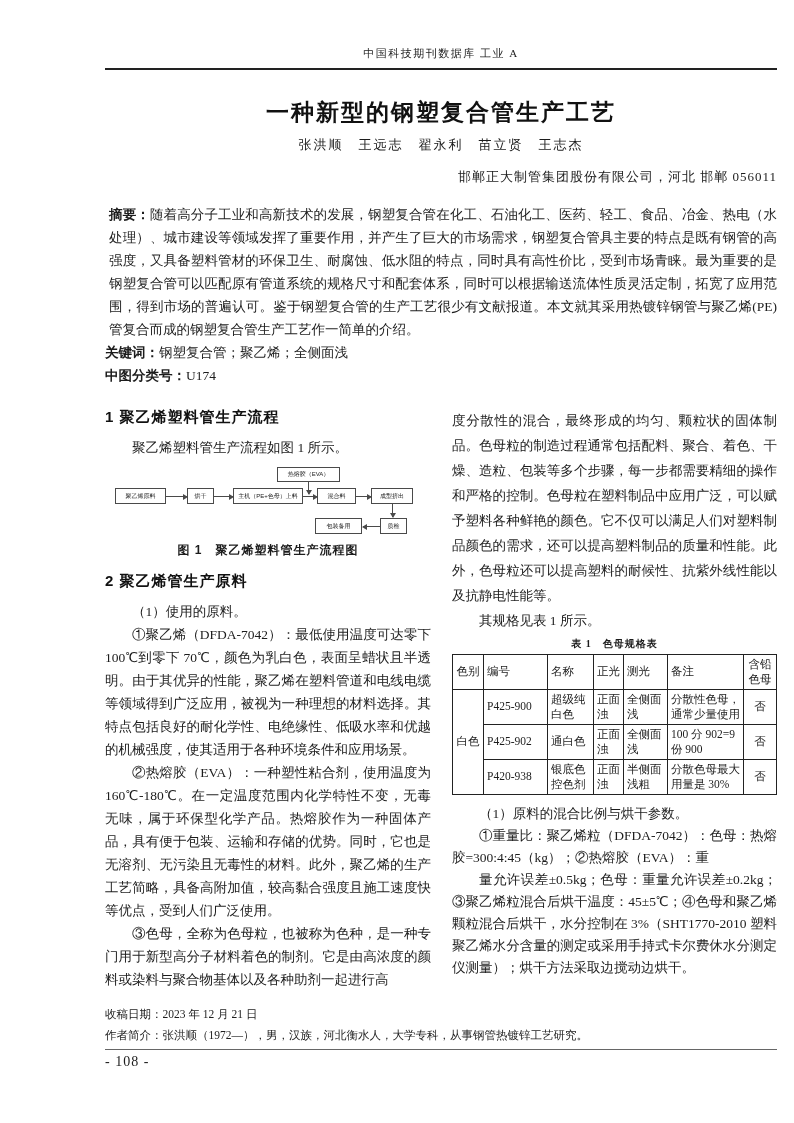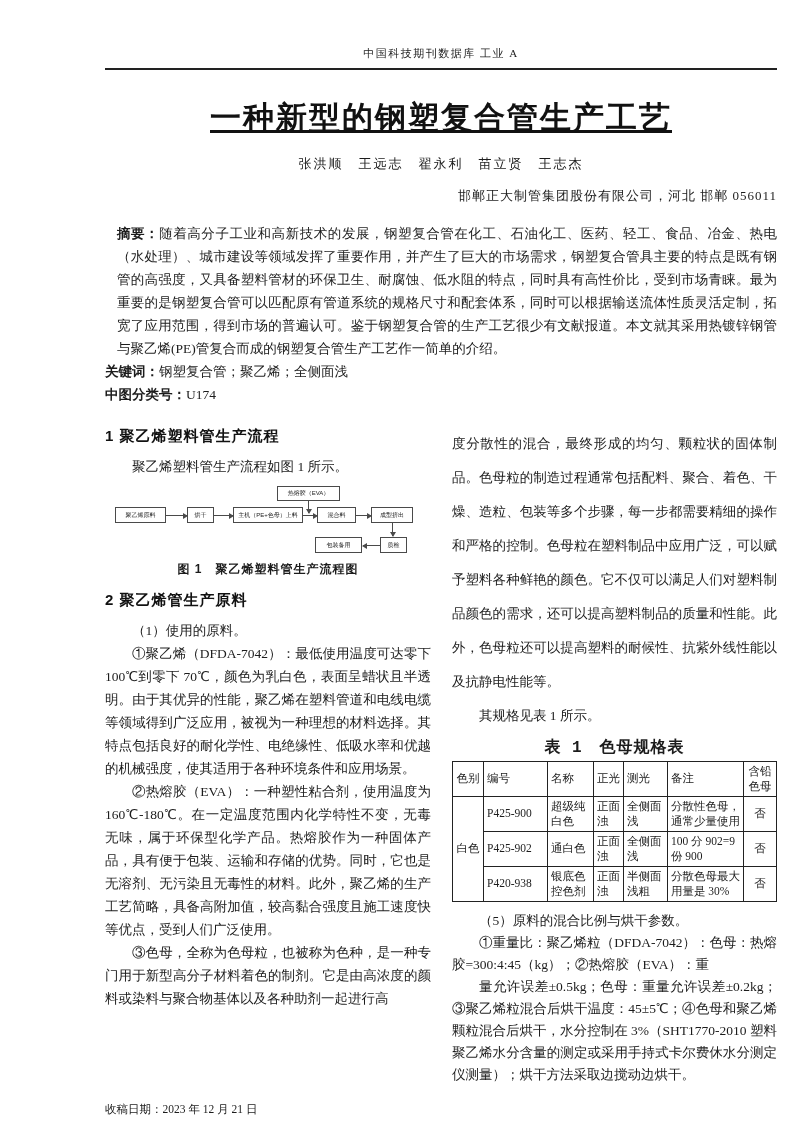--- a/index.html
+++ b/index.html
@@ -7,40 +7,40 @@
     width:794px; height:1123px; background:#ffffff; margin:0 auto;
     position:relative; overflow:hidden; color:#1c1c1c;
     font-family:"Liberation Serif", serif;
     padding-left:44px;
   }
   .inner { padding:0 61px; }
 
   .masthead { padding-top:46px; text-align:center; font-size:11px; letter-spacing:1.5px; color:#222; }
   .masthead-rule { border:none; border-top:2px solid #222; margin:7px 0 0 0; }
 
-  .title { margin:27px 0 16px 0; text-align:center; font-size:31px; font-weight:bold;
-           font-family:"Liberation Sans", sans-serif; letter-spacing:2px; color:#111;text-decoration:underline; }
+  .title { margin:27px 0 8px 0; text-align:center; font-size:23px; font-weight:bold;
+           font-family:"Liberation Sans", sans-serif; letter-spacing:2px; color:#111; }
   .authors { margin-top:8px; text-align:center; font-size:13px; letter-spacing:2px; }
   .affiliation { margin-top:14px; text-align:right; font-size:13px; letter-spacing:1px; }
 
-  .abstract { margin:17px 0 0 12px; font-size:13.5px; line-height:23px; text-align:justify; }
+  .abstract { margin:17px 0 0 4px; font-size:13.5px; line-height:23px; text-align:justify; }
   .meta-line { margin:0; font-size:13.5px; line-height:23px; text-align:justify; }
   .lbl { font-family:"Liberation Sans", sans-serif; font-weight:bold; }
 
   .columns { display:flex; gap:21px; margin-top:21px; }
   .col-left { width:332px; }
   .col-right { width:331px; }
 
   .sec-heading { margin:0 0 9px 0; font-family:"Liberation Sans", sans-serif;
                  font-size:15px; font-weight:bold; letter-spacing:1px; color:#111; }
   .sec-heading.second { margin-top:13px; }
 
   .body-p { margin:0; font-size:13.5px; line-height:23px; text-align:justify; }
   .indent { text-indent:2em; }
-  .loose { line-height:34px; }
+  .loose { line-height:25px; }
   .tight { line-height:22px; }
   .mt8 { margin-top:8px; }
 
   
   .flowchart { position:relative; height:70px; margin:8px 0 0 0;
                font-family:"Liberation Sans", sans-serif; }
   .fbox { position:absolute; border:1px solid #4a4a4a; background:#fff; box-sizing:border-box;
           font-size:6px; line-height:1.15; display:flex; align-items:center; justify-content:center;
           text-align:center; white-space:nowrap; color:#222; }
   .harrow { position:absolute; height:0; border-top:1px solid #4a4a4a; }
@@ -48,22 +48,22 @@
           border-left:5px solid #4a4a4a; border-top:3px solid transparent; border-bottom:3px solid transparent; }
   .harrow.left::after { right:auto; left:-1px; border-left:none;
           border-right:5px solid #4a4a4a; }
   .varrow { position:absolute; width:0; border-left:1px solid #4a4a4a; }
   .varrow::after { content:""; position:absolute; bottom:-1px; left:-3.5px;
           border-top:5px solid #4a4a4a; border-left:3px solid transparent; border-right:3px solid transparent; }
 
   .fig-caption { margin:5px 0 0 0; text-align:center; font-family:"Liberation Sans", sans-serif;
                  font-size:12px; font-weight:bold; letter-spacing:1px; }
 
-  .tbl-caption { margin:4px 0 3px 0; text-align:center; font-family:Liberation Mono, monospace;
-                 font-size:16px; font-weight:bold; letter-spacing:1px; }
+  .tbl-caption { margin:4px 0 3px 0; text-align:center; font-family:Liberation Serif, serif;
+                 font-size:10px; font-weight:bold; letter-spacing:1px; }
   table.spec { width:100%; border-collapse:collapse; table-layout:fixed;
                font-size:11.5px; line-height:1.3; }
   table.spec th, table.spec td { border:1px solid #222; padding:2px 3px;
                font-weight:normal; vertical-align:middle; text-align:left; word-break:break-all; }
   table.spec .ctr { text-align:center; }
 
   .footnote { margin-top:13px; font-size:11.5px; line-height:21px; }
   .foot-rule { border:none; border-top:1px solid #666; margin:3px 0 0 0; }
   .page-number { margin-top:4px; font-size:14px; letter-spacing:1px; }
 </style>
@@ -169,21 +169,21 @@
               <td>P420-938</td>
               <td>银底色控色剂</td>
               <td>正面浊</td>
               <td>半侧面浅粗</td>
               <td>分散色母最大用量是 30%</td>
               <td class="ctr">否</td>
             </tr>
           </tbody>
         </table>
 
-        <p class="body-p tight indent mt8">（5）原料的混合比例与烘干参数。</p>
+        <p class="body-p tight indent mt8">（1）原料的混合比例与烘干参数。</p>
         <p class="body-p tight indent">①重量比：聚乙烯粒（DFDA-7042）：色母：热熔胶=300:4:45（kg）；②热熔胶（EVA）：重</p>
         <p class="body-p tight indent">量允许误差±0.5kg；色母：重量允许误差±0.2kg；③聚乙烯粒混合后烘干温度：45±5℃；④色母和聚乙烯颗粒混合后烘干，水分控制在 3%（SHT1770-2010 塑料 聚乙烯水分含量的测定或采用手持式卡尔费休水分测定仪测量）；烘干方法采取边搅动边烘干。</p>
       </div>
     </div>
 
     <div class="footnote">
       <div>收稿日期：2023 年 12 月 21 日</div>
       <div>作者简介：张洪顺（1972—），男，汉族，河北衡水人，大学专科，从事钢管热镀锌工艺研究。</div>
     </div>
     <hr class="foot-rule">

